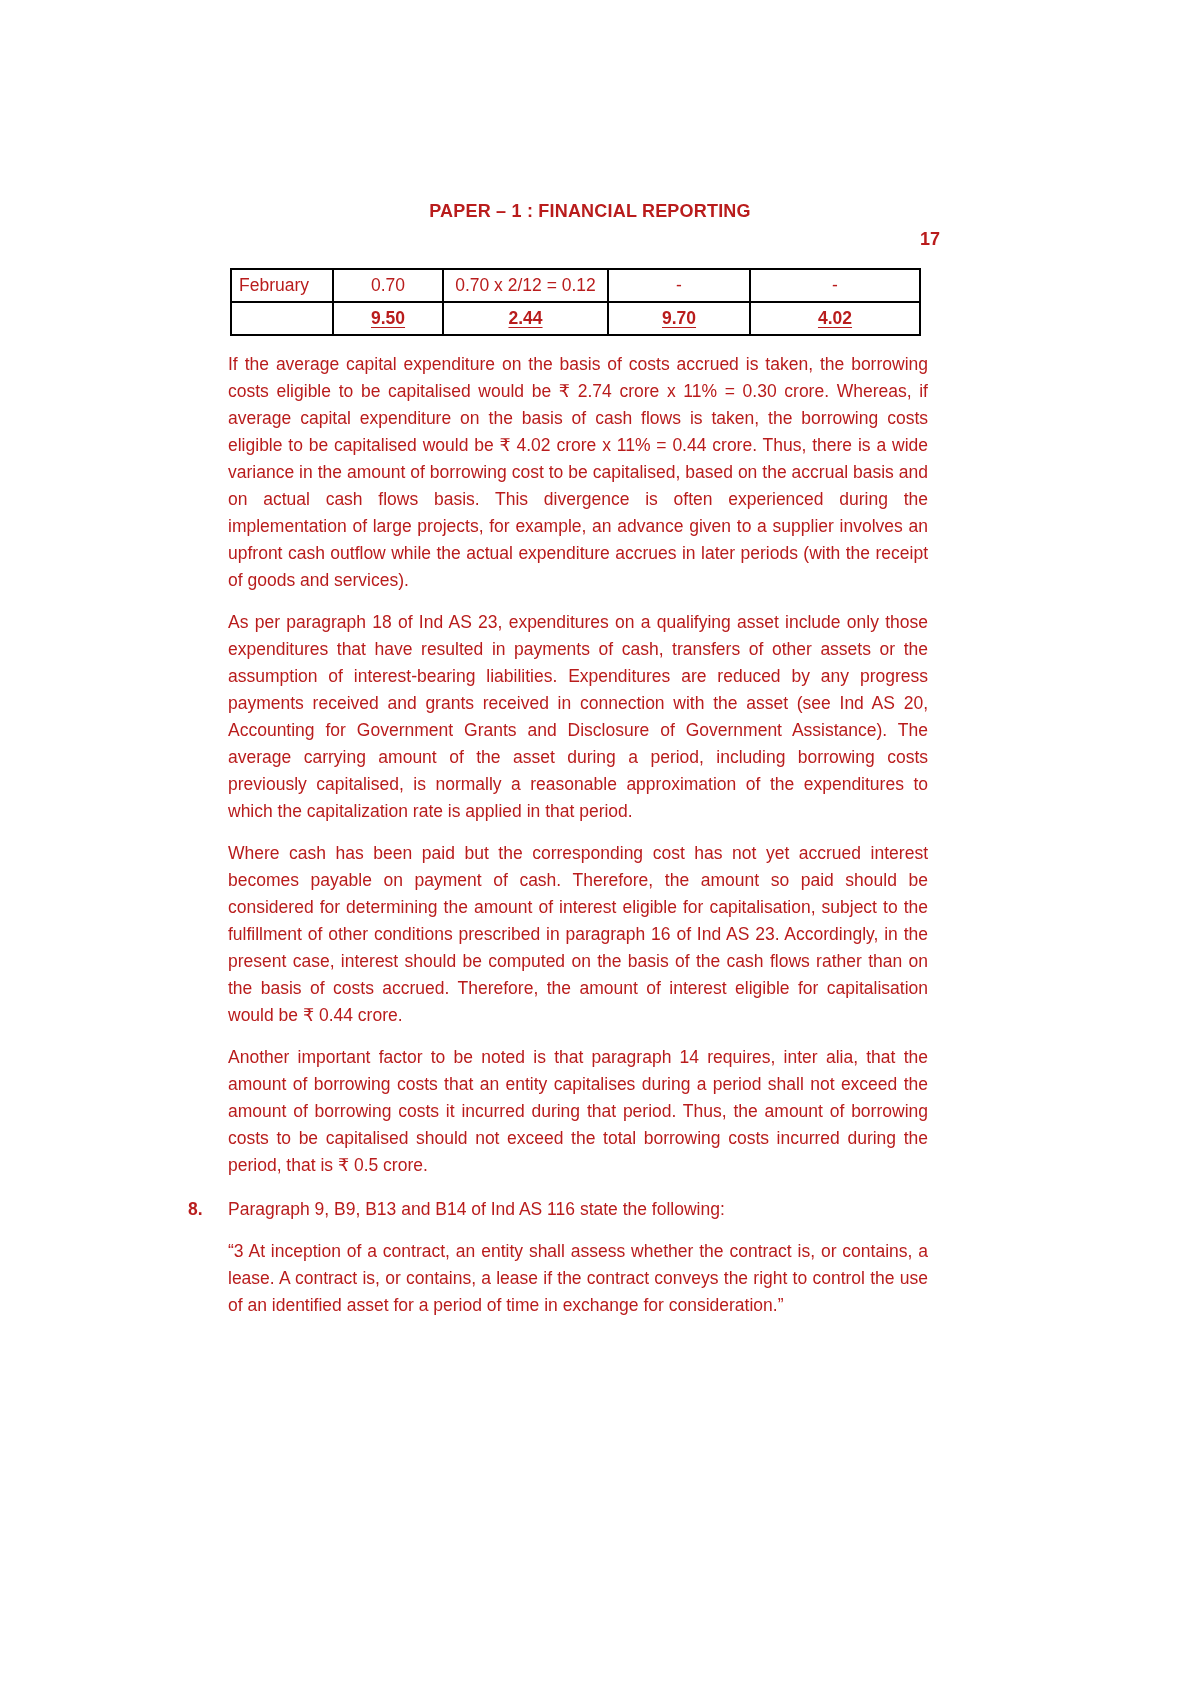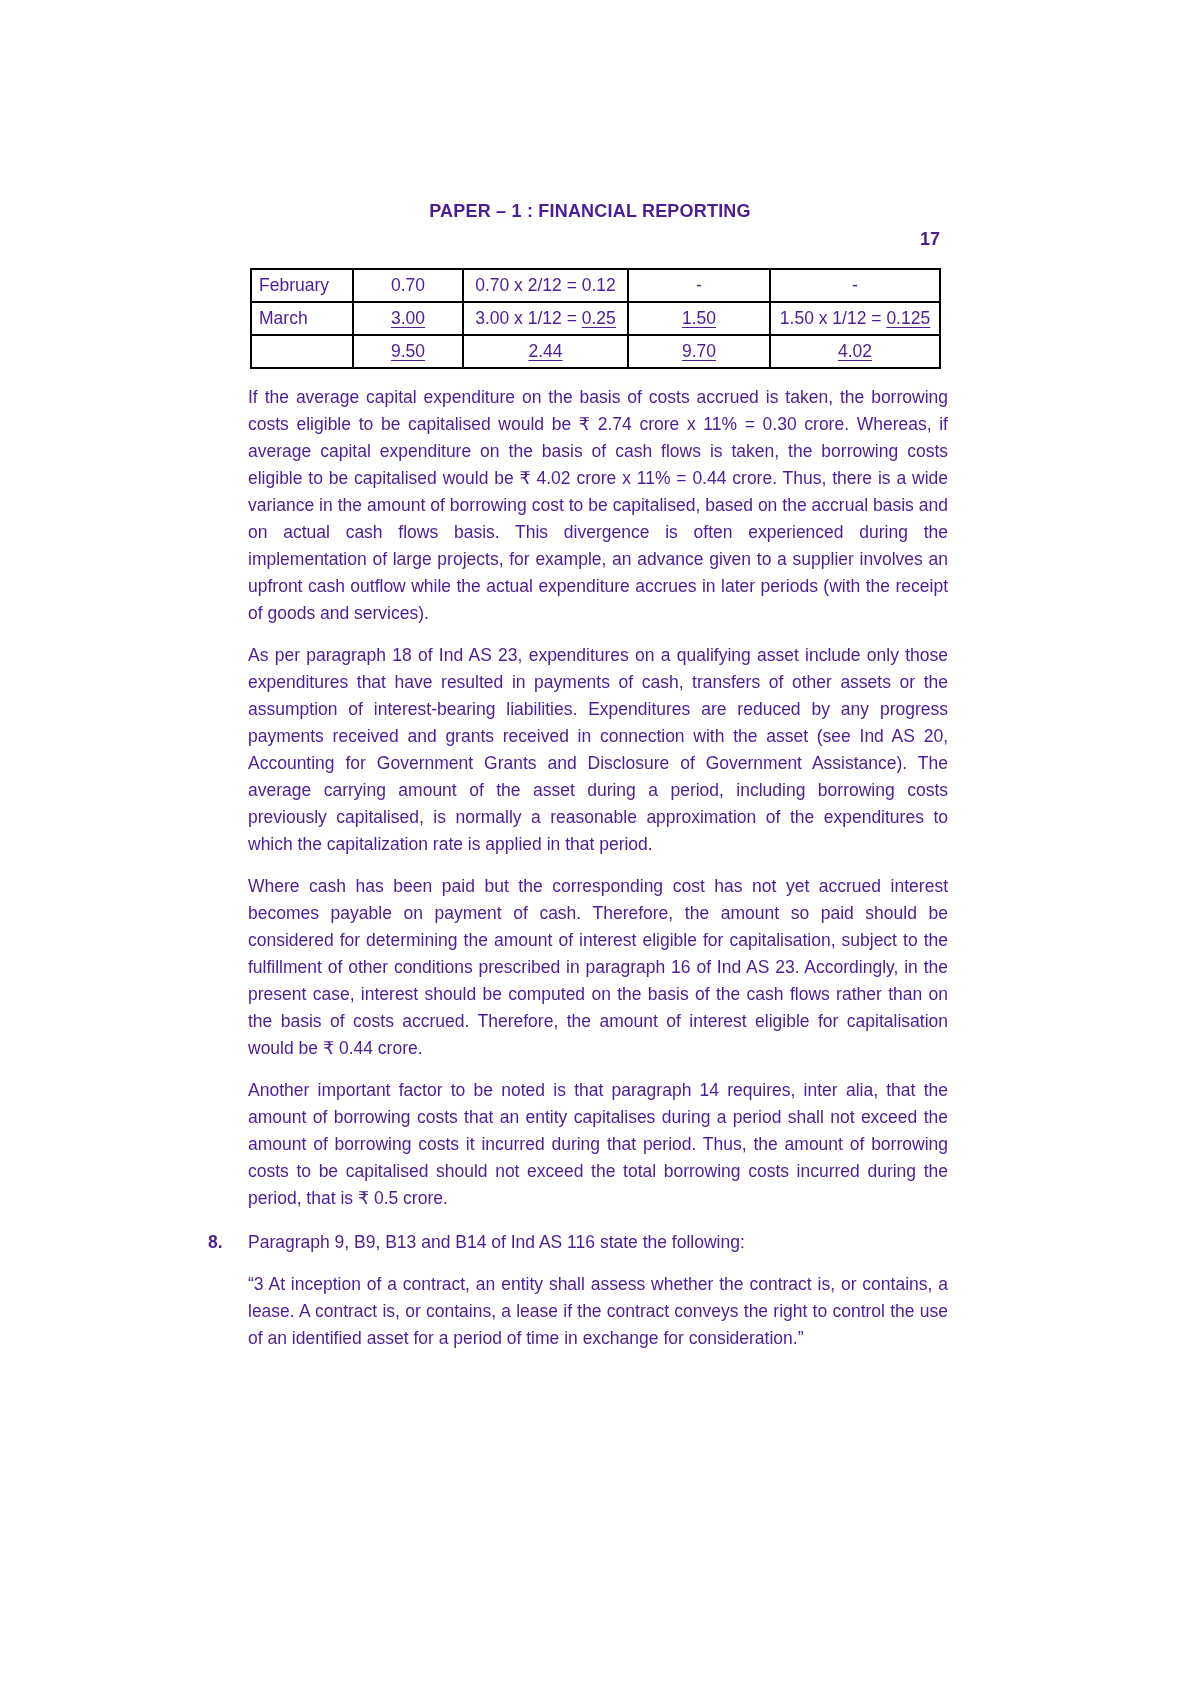--- a/index.html
+++ b/index.html
@@ -1,21 +1,21 @@
 <!DOCTYPE html>
 <html><head>
 <meta charset="utf-8">
 <style>
   html, body { margin: 0; padding: 0; background: #ffffff; }
   .page {
     position: relative;
     width: 1191px;
     height: 1684px;
     background: #ffffff;
-    color: #4c1d95;
+    color: #b91c1c;
     font-family: "Liberation Sans", "DejaVu Sans", sans-serif;
     overflow: hidden;
   }
   .header {
     position: absolute;
     top: 201px;
     left: 240px;
     width: 700px;
     height: 24px;
   }
@@ -28,21 +28,21 @@
   .header .pagenum {
     position: absolute;
     right: 0;
     top: 0;
     font-weight: bold;
     font-size: 18px;
     margin-top: 28px;
   }
   .body-block {
     position: absolute;
-    left: 248px;
+    left: 228px;
     top: 268px;
     width: 700px;
     font-size: 17.5px;
     line-height: 27px;
   }
   table.calc-table {
     border-collapse: collapse;
     table-layout: fixed;
     width: 689px;
     margin-left: 2px;
@@ -50,21 +50,21 @@
   table.calc-table td {
     border: 2px solid #000;
     padding: 1px 7px;
     height: 29px;
     font-size: 17.5px;
     text-align: center;
     white-space: nowrap;
     overflow: hidden;
   }
   table.calc-table td.c-month { text-align: left; }
-  table.calc-table tr.total td { font-weight: normal; border-radius: 13px; }
+  table.calc-table tr.total td { font-weight: bold; border-radius: 13px; }
   .ul { text-decoration: underline; text-underline-offset: 3px; }
   .para {
     text-align: justify;
     margin: 15px 0 0 0;
   }
   .item8 {
     display: flex;
     margin-top: 17px;
   }
   .item8 .marker {
@@ -104,27 +104,20 @@
           <col style="width:170px">
       </colgroup>
       <tbody>
         <tr>
           <td class="c-month"><span>February</span></td>
           <td><span>0.70</span></td>
           <td><span>0.70 x 2/12 = 0.12</span></td>
           <td><span>-</span></td>
           <td><span>-</span></td>
         </tr>
-        <tr>
-          <td class="c-month"><span>March</span></td>
-          <td><span class="ul">3.00</span></td>
-          <td><span>3.00 x 1/12 = </span><span class="ul">0.25</span></td>
-          <td><span class="ul">1.50</span></td>
-          <td><span>1.50 x 1/12 = </span><span class="ul">0.125</span></td>
-        </tr>
         <tr class="total">
           <td class="c-month"><span></span></td>
           <td><span class="ul">9.50</span></td>
           <td><span class="ul">2.44</span></td>
           <td><span class="ul">9.70</span></td>
           <td><span class="ul">4.02</span></td>
         </tr>
       </tbody>
     </table>
 

